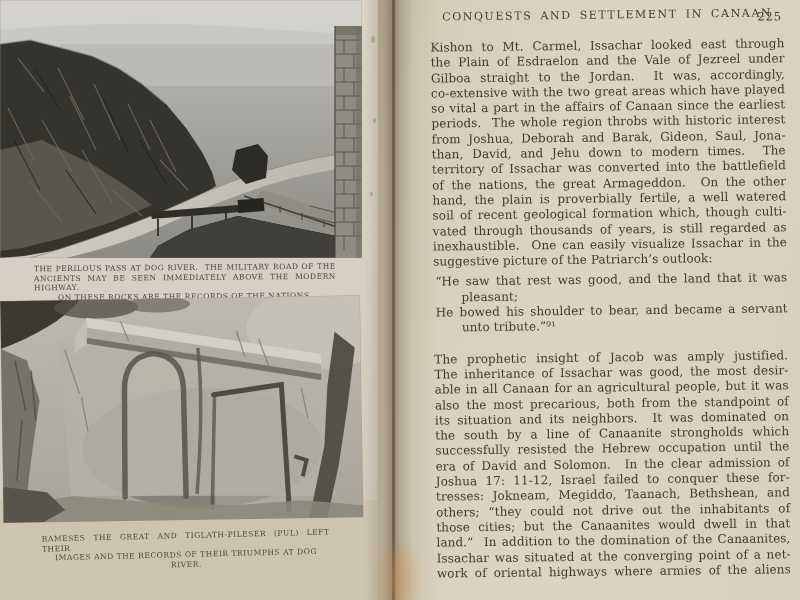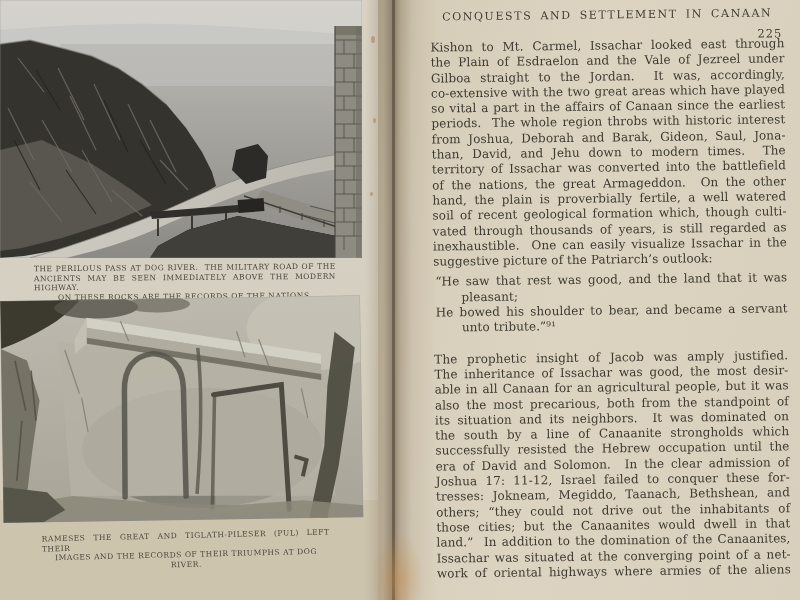--- a/index.html
+++ b/index.html
@@ -54,21 +54,21 @@
     transform:rotate(-0.7deg);transform-origin:60% 0;
     color:#3e3a30;
   }
   .header-row{position:relative;height:22px;margin-bottom:8px;}
   .running-head{
     position:absolute;left:12px;right:58px;text-align:center;
     font-size:11px;letter-spacing:1.6px;word-spacing:3px;
     color:#413d33;white-space:nowrap;
   }
   .page-num{
-    position:absolute;right:2px;top:20px;font-size:11.5px;letter-spacing:1px;color:#413d33;
+    position:absolute;right:2px;top:3px;font-size:11.5px;letter-spacing:1px;color:#413d33;
   }
   .bt{font-size:12px;line-height:15.3px;letter-spacing:.1px;}
   .line{white-space:pre-wrap;text-align:left;}
   .line.j{text-align:justify;text-align-last:justify;}
   .line.ind{padding-left:26px;}
   .quote-block .line{padding-left:2px;}
   .quote-block .line.ind{padding-left:28px;}
   .gap-sm{height:5px;}
   .gap-md{height:16px;}
 

